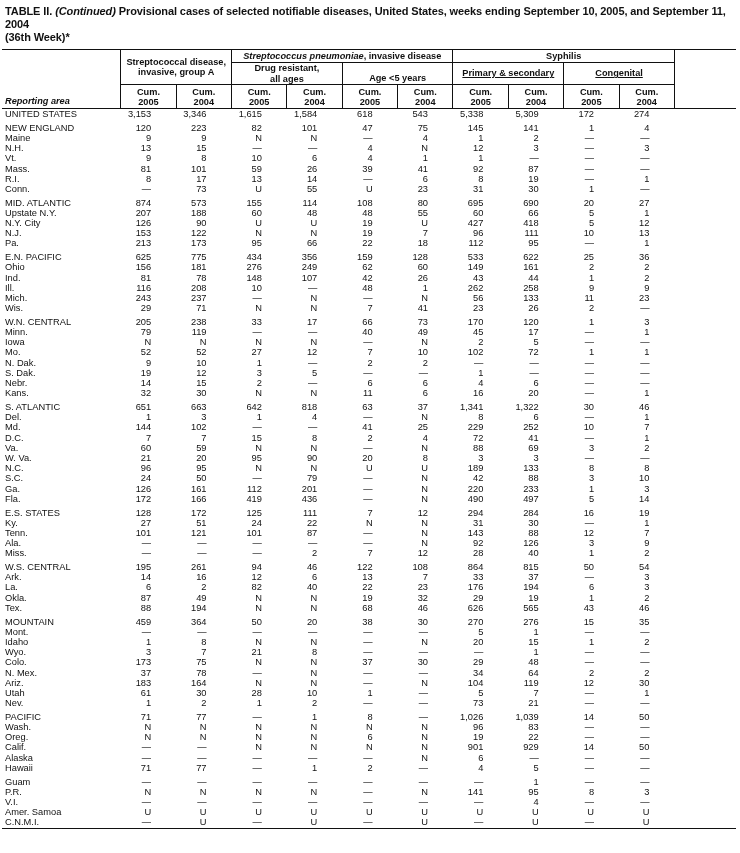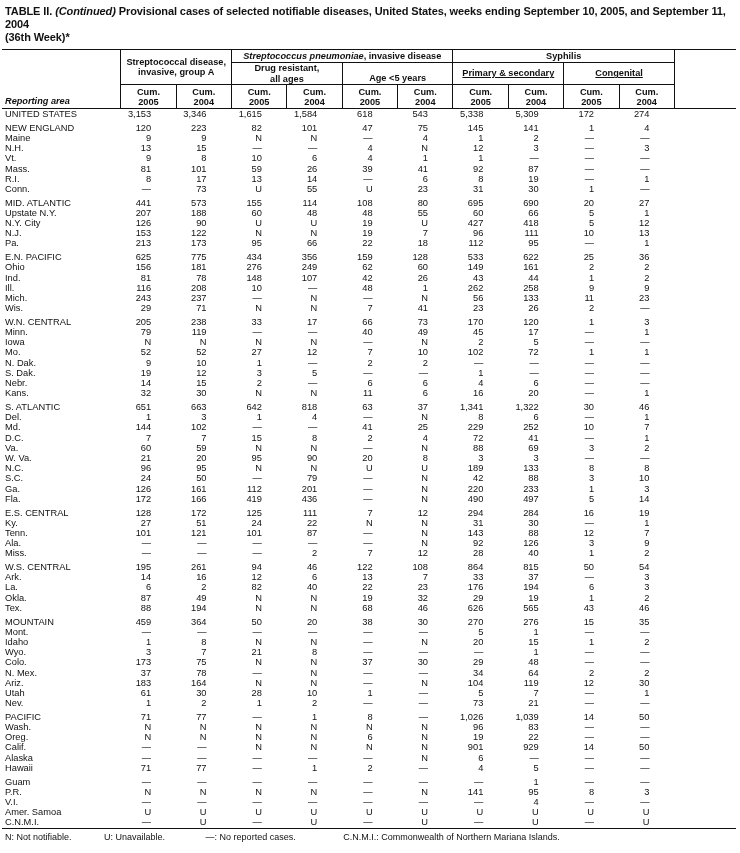--- a/index.html
+++ b/index.html
@@ -243,21 +243,21 @@
           <td class="num">30</td>
           <td class="num">1</td>
           <td class="num">—</td>
           <td></td>
         </tr>
         <tr class="spacer">
           <td colspan="12"></td>
         </tr>
         <tr>
           <td class="area">MID. ATLANTIC</td>
-          <td class="num">441</td>
+          <td class="num">874</td>
           <td class="num">573</td>
           <td class="num">155</td>
           <td class="num">114</td>
           <td class="num">108</td>
           <td class="num">80</td>
           <td class="num">695</td>
           <td class="num">690</td>
           <td class="num">20</td>
           <td class="num">27</td>
           <td></td>
@@ -660,21 +660,21 @@
           <td class="num">490</td>
           <td class="num">497</td>
           <td class="num">5</td>
           <td class="num">14</td>
           <td></td>
         </tr>
         <tr class="spacer">
           <td colspan="12"></td>
         </tr>
         <tr>
-          <td class="area">E.S. CENTRAL</td>
+          <td class="area">E.S. STATES</td>
           <td class="num">128</td>
           <td class="num">172</td>
           <td class="num">125</td>
           <td class="num">111</td>
           <td class="num">7</td>
           <td class="num">12</td>
           <td class="num">294</td>
           <td class="num">284</td>
           <td class="num">16</td>
           <td class="num">19</td>
@@ -1095,21 +1095,15 @@
           <td class="num">—</td>
           <td class="num">U</td>
           <td class="num">—</td>
           <td class="num">U</td>
           <td></td>
         </tr>
       </tbody>
   </table>
 
   <div class="footnotes">
-    <div class="fn-line1">
-      <span>N: Not notifiable.</span>
-      <span>U: Unavailable.</span>
-      <span>—: No reported cases.</span>
-      <span>C.N.M.I.: Commonwealth of Northern Mariana Islands.</span>
-    </div>
   </div>
 
 </div>
 
 </body></html>

